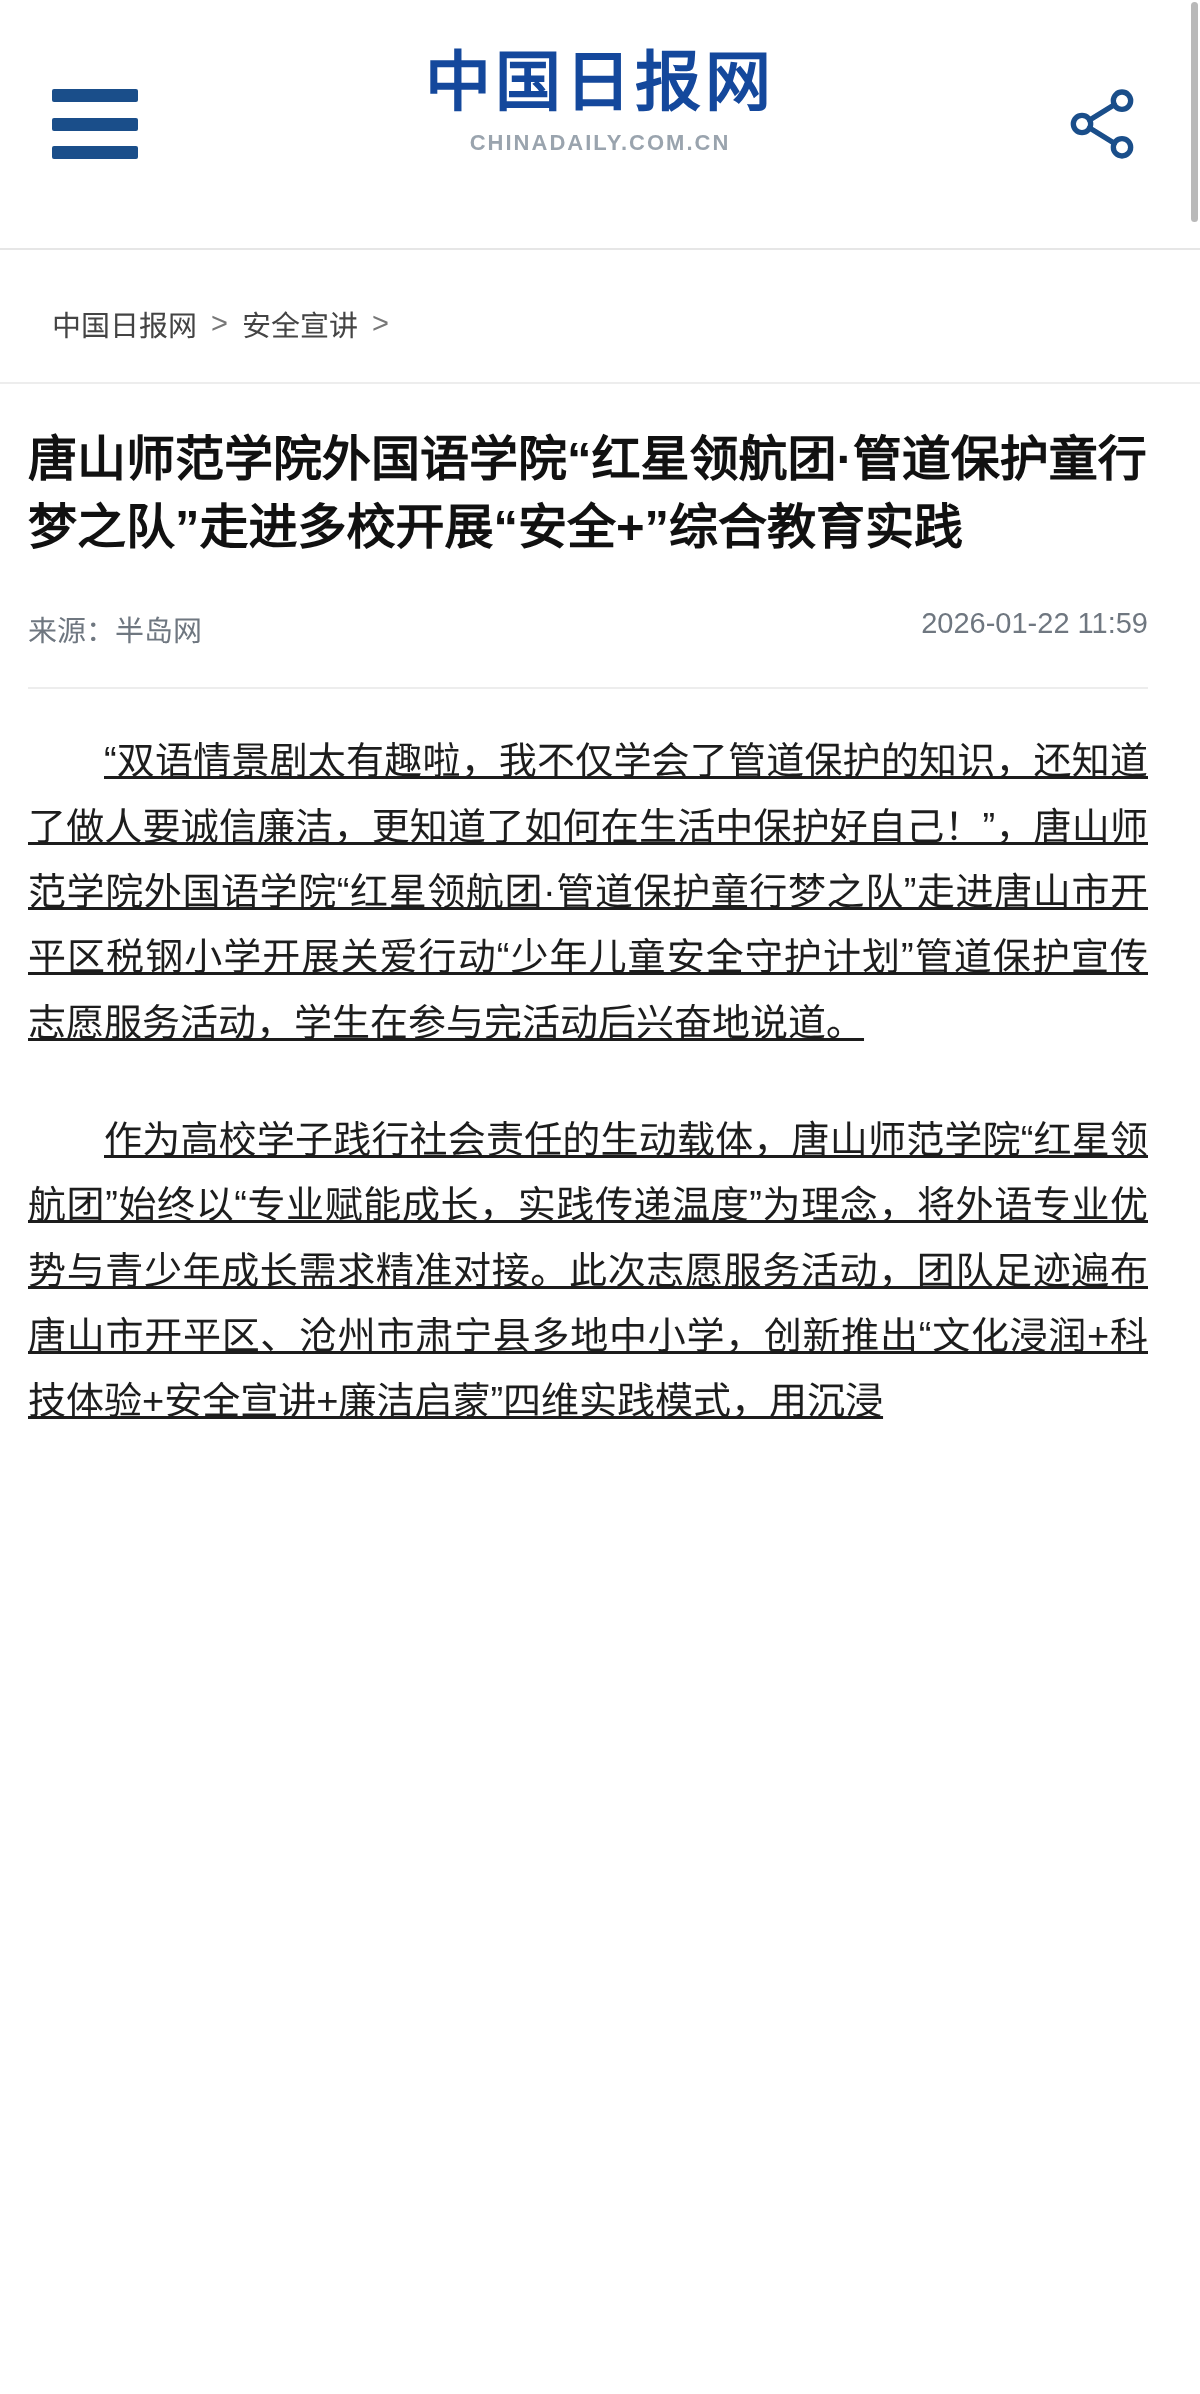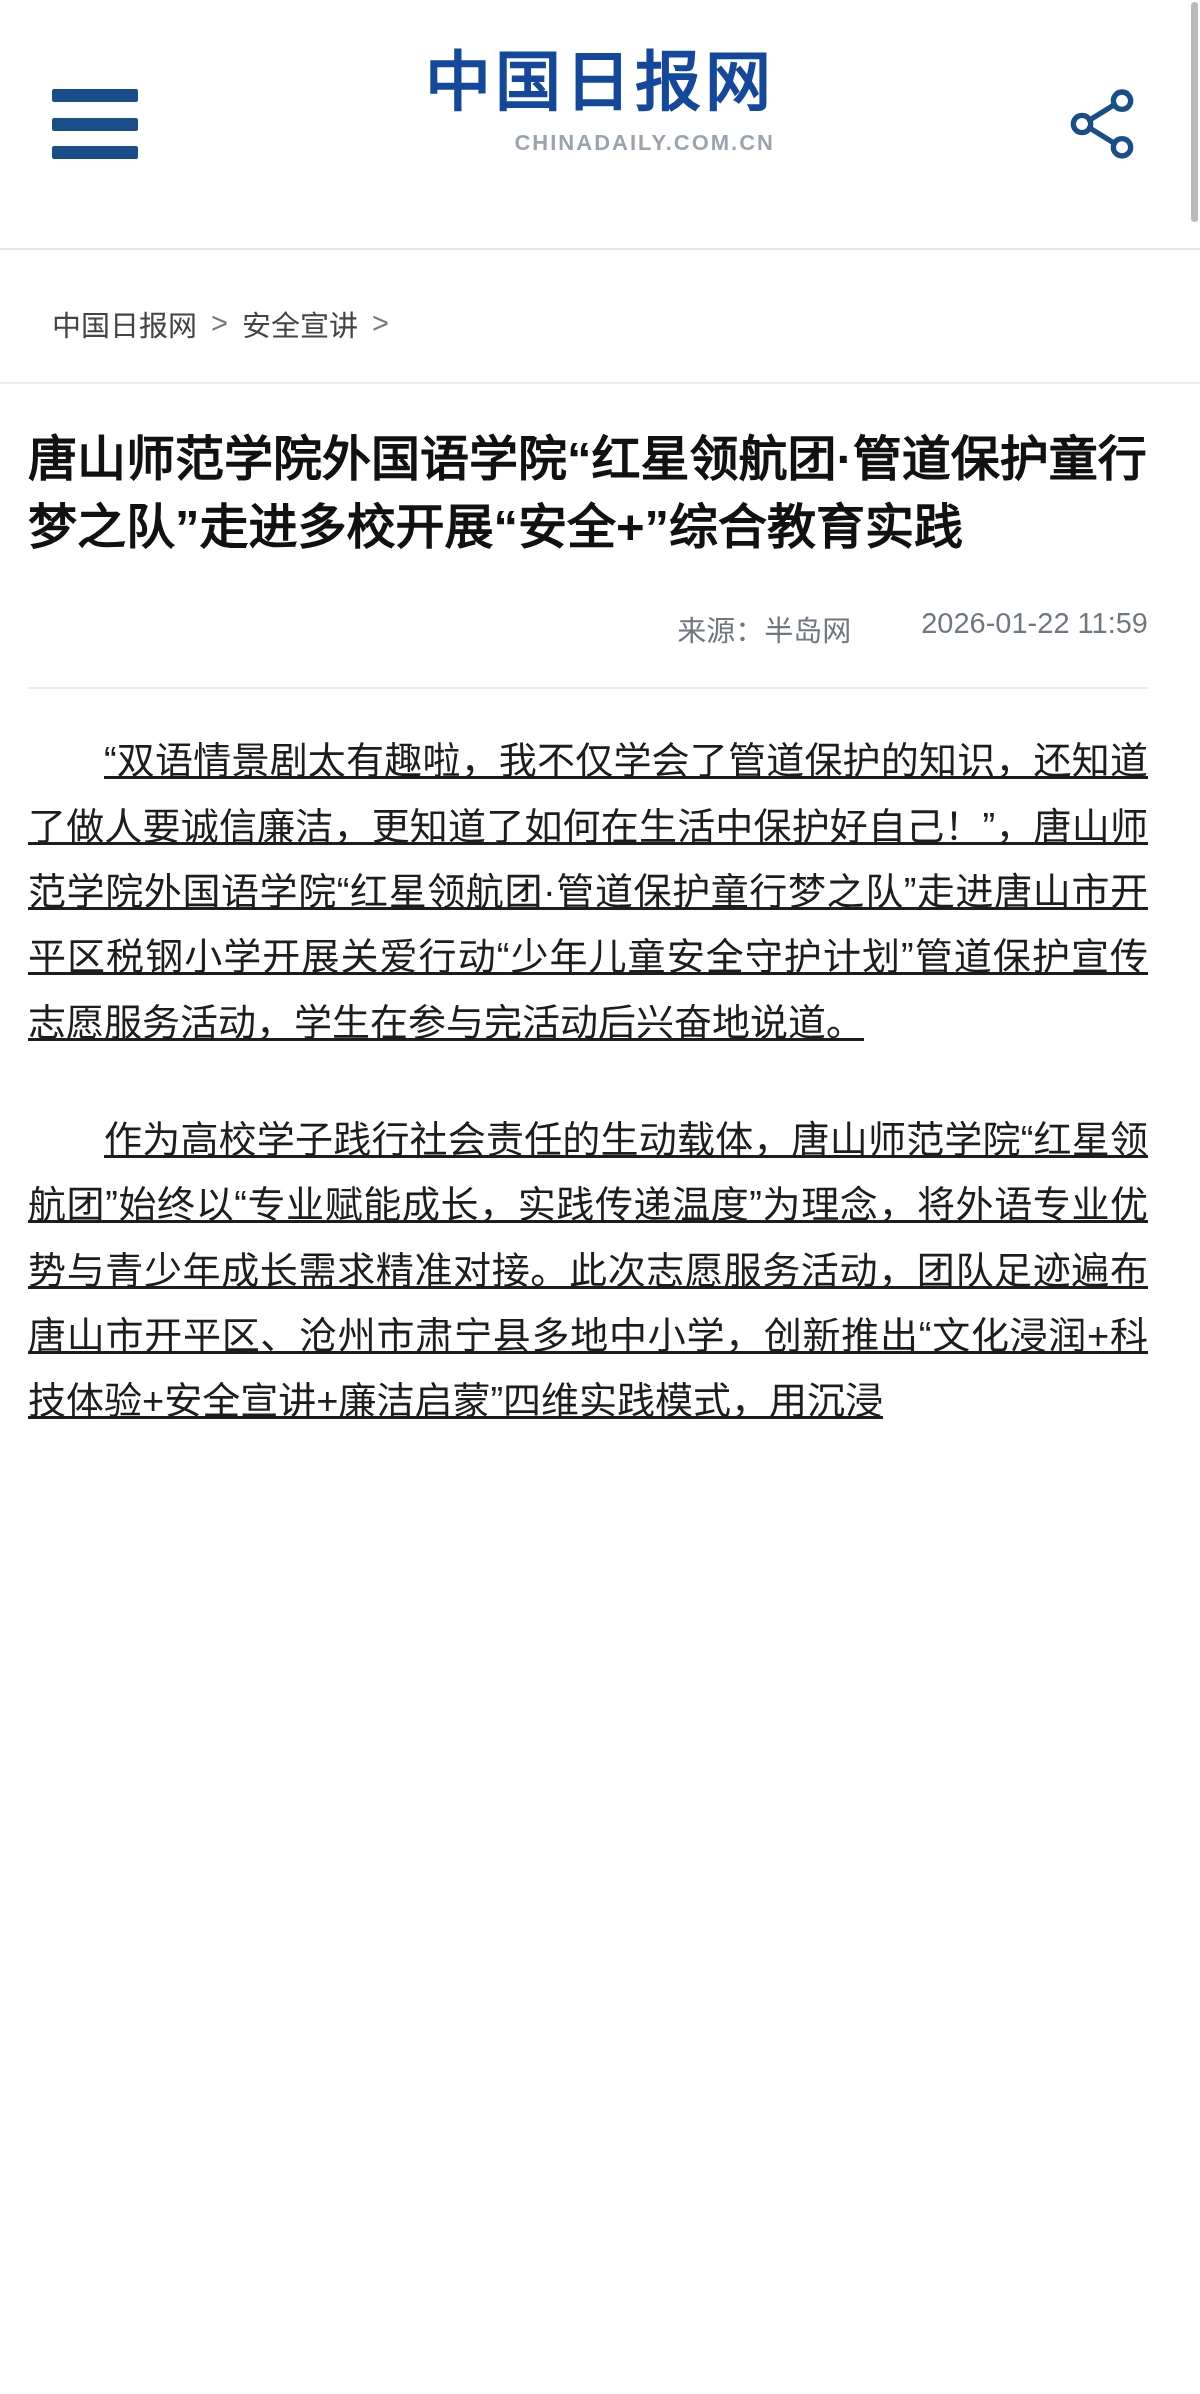--- a/index.html
+++ b/index.html
@@ -62,21 +62,20 @@
     color: #14489c;
     letter-spacing: 4px;
     line-height: 1;
   }
   .logo-sub {
     margin-top: 14px;
     font-size: 22px;
     font-weight: bold;
     letter-spacing: 2px;
     color: #9aa4ae;
-    text-align: right;
   }
   .share-btn {
     width: 80px;
     height: 80px;
     margin-right: 18px;
     cursor: pointer;
   }
 
   
   .breadcrumb {
@@ -108,21 +107,21 @@
     color: #111;
     letter-spacing: 0px;
     margin: 0 0 38px 0;
   }
   .article-meta {
     text-align: center;
     font-size: 29px;
     color: #6f7780;
     padding: 8px 0 34px 0;
     display: flex;
-    justify-content: flex-end;
+    justify-content: space-between;
     gap: 70px;
   }
   .meta-source {
     white-space: nowrap;
   }
   .meta-date {
     white-space: nowrap;
   }
   .divider {
     height: 2px;

